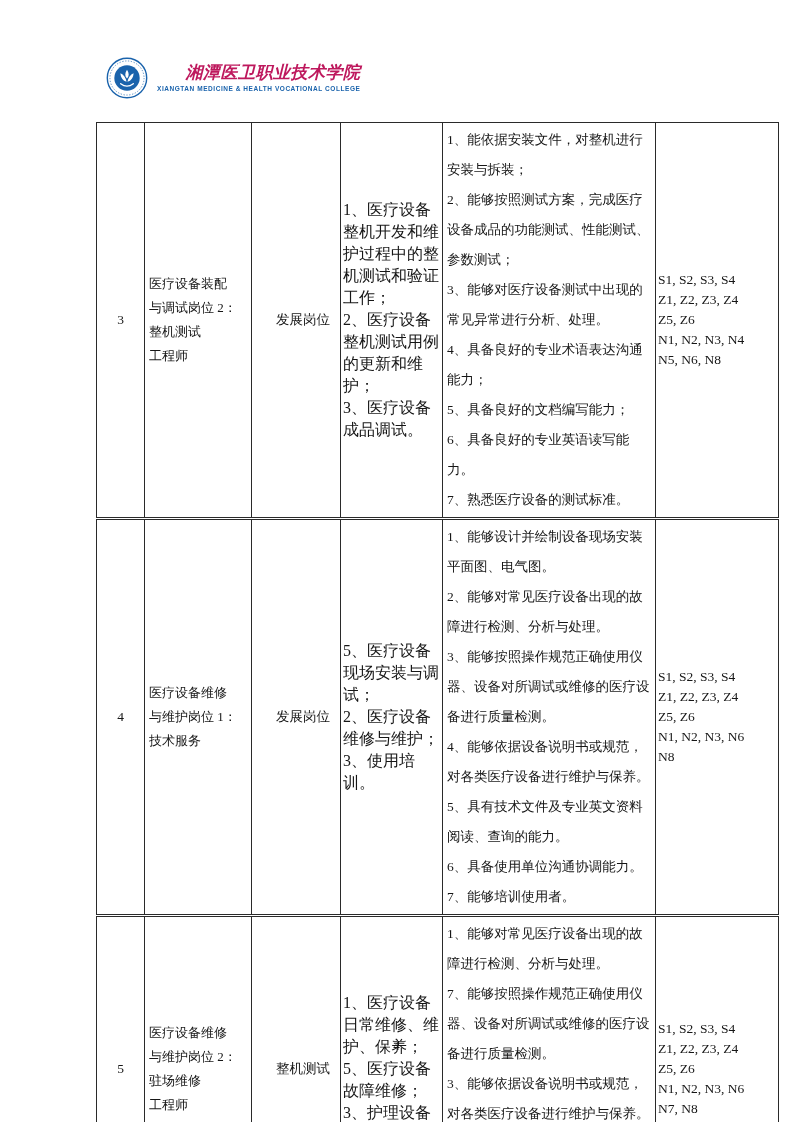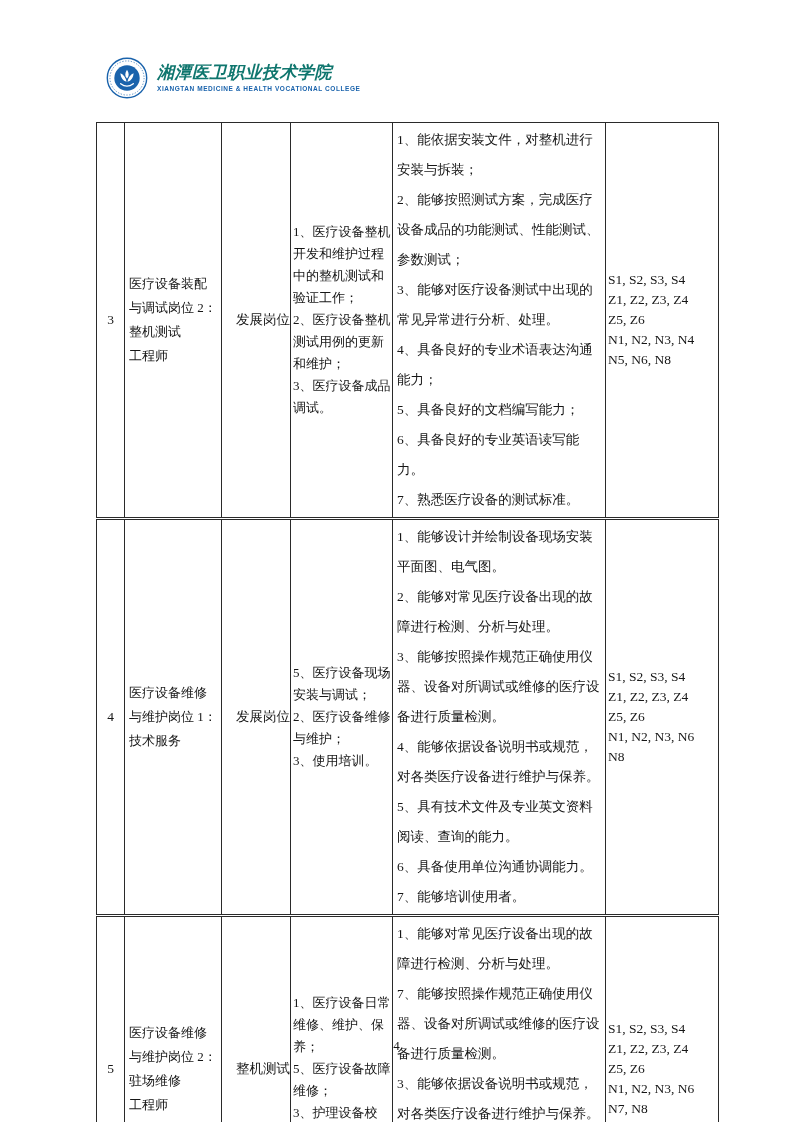--- a/index.html
+++ b/index.html
@@ -16,21 +16,22 @@
     position: absolute; left: 106px; top: 57px;
     display: flex; align-items: center; gap: 9px;
   }
   .emblem { width: 42px; height: 42px; flex: 0 0 auto; }
   .logo-text { display: flex; flex-direction: column; }
   .college-zh {
     font-family: "Liberation Serif", "DejaVu Serif", serif;
     font-style: italic; font-weight: bold;
     font-size: 17px; line-height: 20px;
     letter-spacing: 0.5px;
-    color: #0f766e;
+    color: #be185d;
+    text-align: right;
   }
   .college-en {
     margin-top: 2px;
     font-family: "Liberation Sans", "DejaVu Sans", sans-serif;
     font-size: 6.5px; line-height: 8px;
     letter-spacing: 0.55px;
     font-weight: bold;
     color: #1a63ac;
     white-space: nowrap;
   }
@@ -39,29 +40,29 @@
   .pos-table-wrap { position: absolute; left: 96px; top: 122px; }
   table.pos-table {
     border-collapse: collapse;
     table-layout: fixed;
     width: 601px;
   }
   .pos-table td {
     border: 1px solid #2a2a2a;
     vertical-align: middle;
     font-size: 13.5px;
-    padding: 2px 0;
+    padding: 2px 10px;
     overflow: hidden;
   }
   .pos-table tr + tr td { border-top: 3px double #2a2a2a; }
 
   td.col-no   { width: 27px;  text-align: center; }
   td.col-name { width: 92px;  padding-left: 4px; white-space: pre; font-size: 13px; line-height: 24px; }
   td.col-type { width: 68px;  text-align: right; }
-  td.col-duty { width: 98px;  padding: 2px 1px 2px 2px; white-space: pre-line; font-size: 13px; line-height: 22px; }
+  td.col-duty { width: 98px;  padding: 2px 1px 2px 2px; white-space: pre-line; font-size: 16px; line-height: 22px; }
   td.col-abil { width: 206px; padding: 2px 2px 2px 4px; white-space: pre-line; line-height: 30px; }
   td.col-code { width: 110px; padding-left: 2px; white-space: pre; line-height: 20px; }
 
   
   .page-number {
     position: absolute; left: 0; top: 1038px; width: 793px;
     text-align: center; font-size: 13px;
   }
 </style>
 </head>

